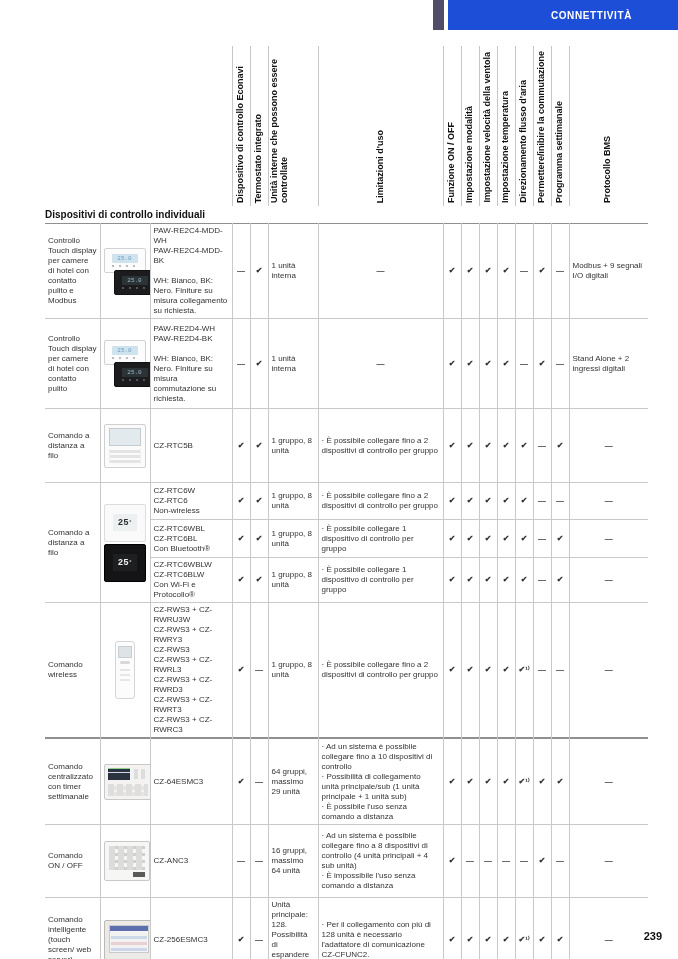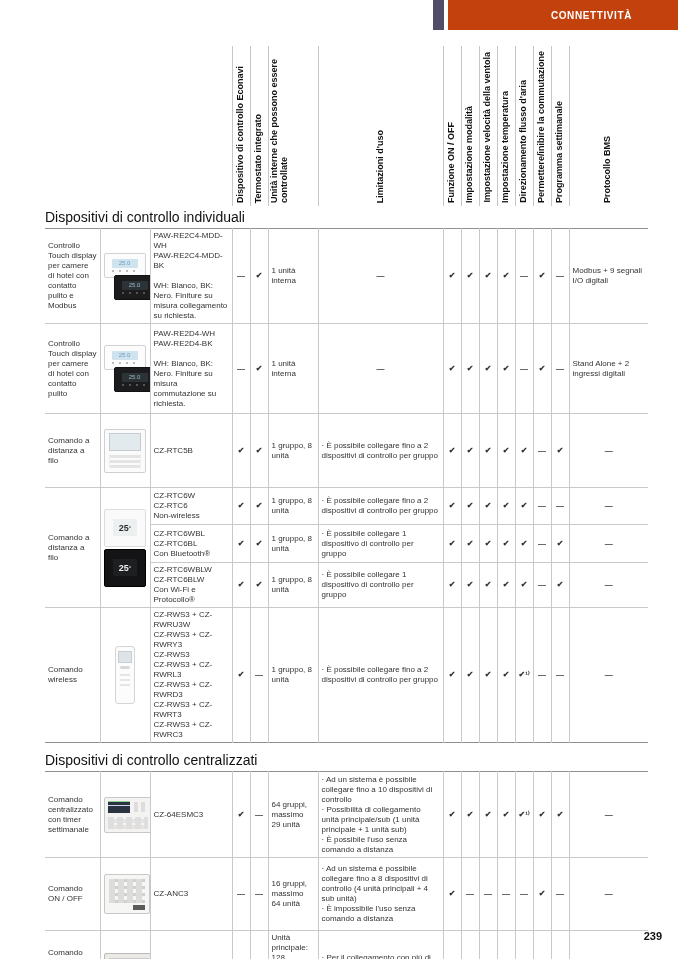--- a/index.html
+++ b/index.html
@@ -2,54 +2,54 @@
 <html><head>
 <meta charset="utf-8">
 <style>
   html,body{margin:0;padding:0;}
   body{
     width:678px;height:959px;position:relative;background:#ffffff;
     font-family:"Liberation Sans", sans-serif;color:#222;overflow:hidden;
   }
   
   .topbar-block{position:absolute;left:433px;top:0;width:11px;height:30px;background:#514d66;}
-  .topbar{position:absolute;left:448px;top:0;width:230px;height:30px;background:#c2410c;
+  .topbar{position:absolute;left:448px;top:0;width:230px;height:30px;background:#1d4ed8;
     display:flex;align-items:center;justify-content:flex-end;}
   .topbar-label{color:#ffffff;font-weight:bold;font-size:10px;letter-spacing:0.6px;padding-right:46px;}
   
   .content{position:absolute;left:45px;top:40px;width:603px;}
   
   .colheaders{position:relative;height:166px;}
   .vline{position:absolute;top:6px;bottom:0;width:1px;background:#c6c6c6;}
   .vh{position:absolute;bottom:3px;display:flex;justify-content:center;align-items:flex-end;}
   .vh>span{writing-mode:vertical-rl;transform:rotate(180deg);font-weight:bold;font-size:9px;
     line-height:9.5px;max-height:158px;color:#111;}
   .vh.al{justify-content:flex-start;}
   
-  .sec-title{font-weight:normal;font-size:14px;color:#111;margin:3px 0 3px 0;}
+  .sec-title{font-weight:bold;font-size:10px;color:#111;margin:3px 0 3px 0;}
   .sec-title2{margin-top:9px;}
   
   table.grid{border-collapse:collapse;table-layout:fixed;width:603px;
     border-top:1px solid #8f8f8f;border-bottom:1px solid #8f8f8f;}
   table.grid td{border-right:1px solid #c9c9c9;border-top:1px solid #c9c9c9;
     vertical-align:middle;padding:2px 3px;font-size:8px;line-height:10px;color:#333;
     overflow:hidden;}
   table.grid tr:first-child>td{border-top:none;}
   table.grid td:last-child{border-right:none;}
   td.c-label{font-weight:normal;color:#111;font-size:8px;line-height:9.5px;padding-left:0;}
   td.c-img{text-align:center;}
   td.c-model{white-space:pre-line;font-size:8px;line-height:10px;color:#3a3a3a;}
   td.c-flag{text-align:center;font-size:9px;font-weight:bold;color:#1a1a1a;padding:0;}
   td.c-units{font-size:8px;line-height:10px;}
   td.c-limit{white-space:pre-line;font-size:8px;line-height:10px;}
   td.c-limit.dash{text-align:center;font-weight:bold;}
   td.c-bms{font-size:8px;line-height:10px;}
   td.c-bms.dash{text-align:center;font-weight:bold;}
   
-  .imgbox{display:inline-block;position:relative;}
+  .imgbox{display:inline-block;position:relative;font-family:Liberation Mono, monospace;}
   .touchdev{width:40px;height:23px;border:1px solid #d2d2d2;background:#fcfcfc;border-radius:2px;
     display:flex;flex-direction:column;align-items:center;justify-content:center;gap:2px;}
   .td-lcd{width:26px;height:9px;background:#cfe3ef;color:#6d9cc0;font-size:6px;line-height:9px;
     text-align:center;border-radius:1px;}
   .td-dots{width:26px;height:2px;background:repeating-linear-gradient(90deg,#bbb 0 2px,transparent 2px 7px);}
   .touchdev.dark{background:#1c1c1f;border-color:#111;margin-top:-3px;margin-left:10px;}
   .touchdev.dark .td-lcd{background:#2b3337;color:#9db8c5;}
   .touchdev.dark .td-dots{background:repeating-linear-gradient(90deg,#555 0 2px,transparent 2px 7px);}
   .rtc5{width:40px;height:42px;border:1px solid #d0d0d0;background:#fbfbfb;border-radius:2px;
     display:flex;flex-direction:column;align-items:center;justify-content:center;gap:3px;}
@@ -353,21 +353,20 @@
       <td class="c-flag">✔</td>
       <td class="c-flag">✔</td>
       <td class="c-flag">✔¹⁾</td>
       <td class="c-flag">—</td>
       <td class="c-flag">—</td>
       <td class="c-bms dash">—</td>
     </tr>
   </tbody>
     </table>
 
-  <div class="sec-title sec-title2">Dispositivi di controllo centralizzati</div>
 
   <table class="grid">
     <colgroup>
       <col style="width:55px">
         <col style="width:50px">
         <col style="width:82px">
       <col style="width:18px">
         <col style="width:18px">
         <col style="width:50px">
         <col style="width:125px">

